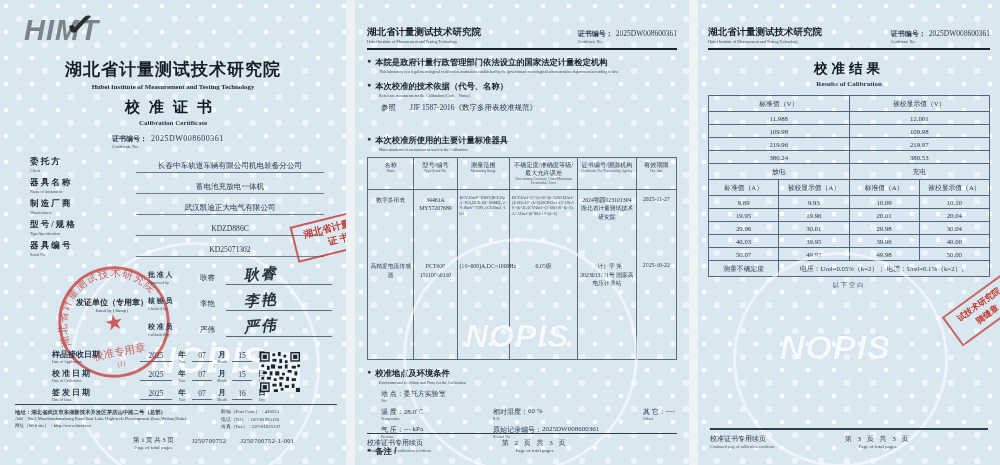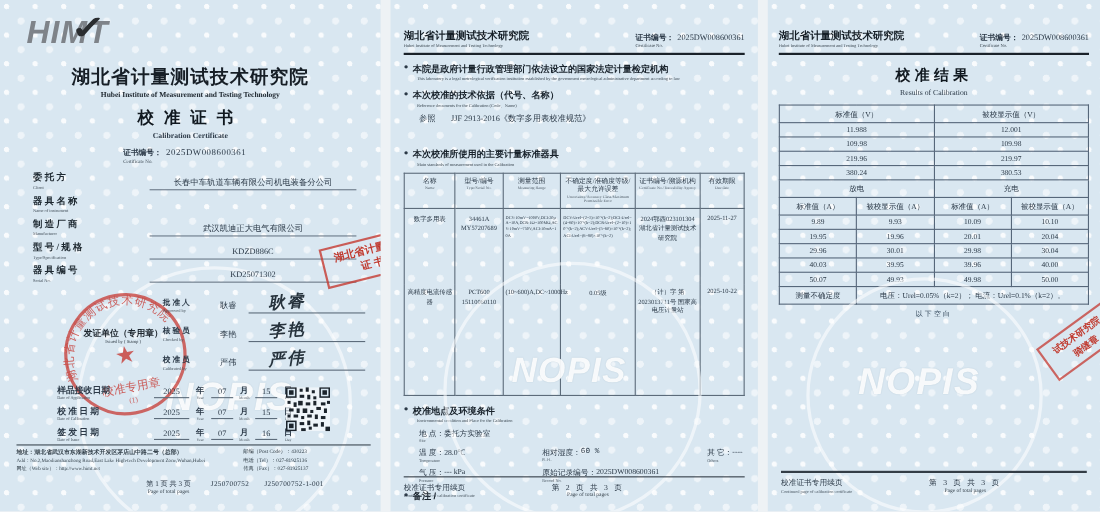--- a/index.html
+++ b/index.html
@@ -121,31 +121,31 @@
   .std-table .r1 td { border-bottom:none; font-size:5.8px; padding-top:6px; height:70px; }
   .std-table .r2 td { border-top:none; font-size:5.8px; height:100px; }
   .tiny-cell { font-size:3.9px !important; text-align:left !important; line-height:1.35; word-break:break-all; }
   .cell-line { line-height:1.45; }
 
   .env-grid { margin-left:14px; margin-top:3px; }
   .env-row { display:flex; margin-top:4px; }
   .env-item { display:flex; align-items:flex-start; }
   .e-lab .cn { font-size:7px; } .e-lab .en { font-size:3.8px; color:#4a5762; }
   .e-val { font-size:7px; margin-left:0; }
-  .w110 { width:112px; } .w150 { width:150px;font-family:Liberation Mono, monospace; }
+  .w110 { width:112px; } .w150 { width:150px; }
 
   .pfoot { position:absolute; bottom:12px; left:12px; right:12px; border-top:1.5px solid #333d46; padding-top:4px; display:flex; }
   .pf-l .cn { font-size:7px; } .pf-l .en { font-size:4px; color:#4a5762; }
   .pf-c { margin-left:70px; text-align:center; }
   .pf-c .cn { font-size:7px; letter-spacing:2px; } .pf-c .en { font-size:5px; color:#3c4852; }
 
   
   .res-title { text-align:center; margin-top:10px; }
   .res-cn { font-family:"Liberation Sans",sans-serif; font-size:13.5px; font-weight:bold; letter-spacing:4px; color:#10181f; }
-  .res-en { font-size:7px; font-weight:normal; margin-top:2px; }
+  .res-en { font-size:7px; font-weight:bold; margin-top:2px; }
   .res-table { margin-top:7px; }
   .res-table th, .res-table td { border:1px solid #56677a; font-size:6.8px; text-align:center; padding:2.5px 2px; font-weight:normal; }
   .unc-lbl { font-size:6.8px; }
   .unc-val { text-align:center; font-size:6.8px; }
   .blank-below { text-align:center; font-size:6.3px; color:#33475a; margin-top:4px; letter-spacing:2px; }
   .corner-stamp { position:absolute; right:-20px; top:292px; transform:rotate(-36deg);
     border:2px solid rgba(196,56,48,0.75); color:#c0392e; padding:3px 10px; font-size:8.5px; font-weight:bold; line-height:1.5; }
   .corner-stamp .l2 { margin-left:14px; }
 </style>
 </head>
@@ -182,20 +182,21 @@
             <div class="f-cn">委  托  方</div>
             <div class="f-en">Client</div>
           </div>
         <div class="f-val">长春中车轨道车辆有限公司机电装备分公司</div>
       </div>
       <div class="f-row">
         <div class="f-lab">
             <div class="f-cn">器 具 名 称</div>
             <div class="f-en">Name of instrument</div>
           </div>
+        <div class="f-val">蓄电池充放电一体机</div>
       </div>
       <div class="f-row">
         <div class="f-lab">
             <div class="f-cn">制 造 厂 商</div>
             <div class="f-en">Manufacturer</div>
           </div>
         <div class="f-val">武汉凯迪正大电气有限公司</div>
       </div>
       <div class="f-row">
         <div class="f-lab">
@@ -436,21 +437,21 @@
         <span class="b-cn">本院是政府计量行政管理部门依法设立的国家法定计量检定机构</span>
       </div>
       <div class="b-en">This laboratory is a legal metrological verification institution established by the government metrological administrative department according to law</div>
 
       <div class="bullet-row">
         <span class="bdot">●</span>
         <span class="b-cn">本次校准的技术依据（代号、名称）</span>
       </div>
       <div class="b-en">Reference documents for the Calibration (Code、Name)</div>
       <div class="ref-line">
-        <span class="pre">参照</span><span>JJF 2913-2016《数字多用表校准规范》</span>
+        <span class="pre">参照</span><span>JJF 1587-2016《数字多用表校准规范》</span>
       </div>
 
       <div class="bullet-row" style="margin-top:22px;">
         <span class="bdot">●</span>
         <span class="b-cn">本次校准所使用的主要计量标准器具</span>
       </div>
       <div class="b-en">Main standards of measurement used in the Calibration</div>
 
       <table class="std-table">
         <colgroup>

